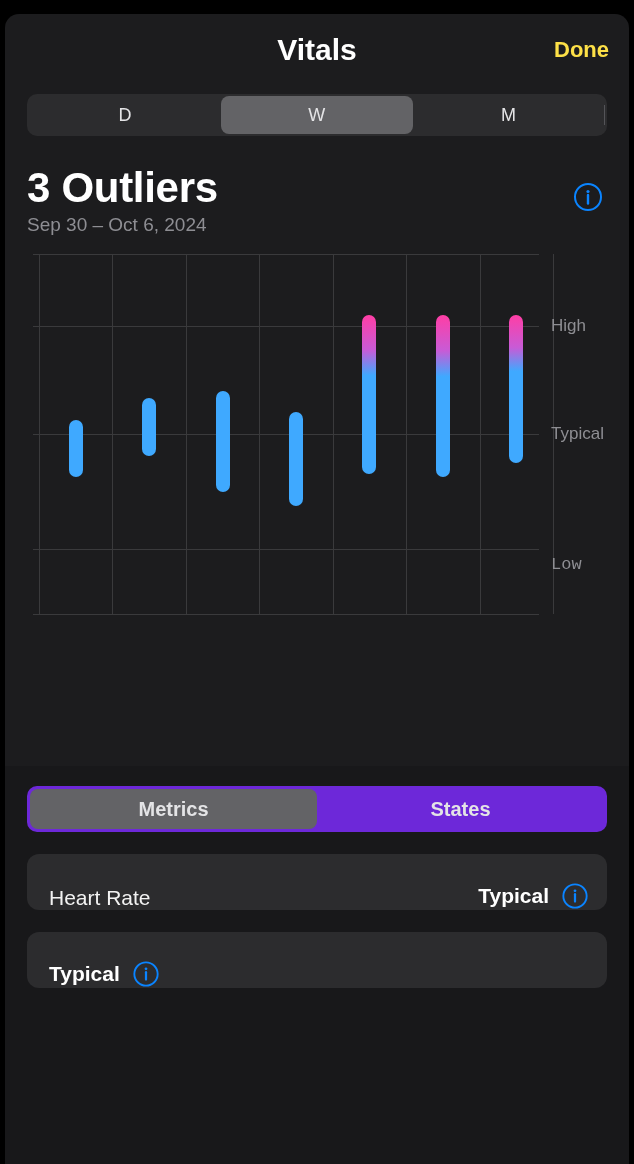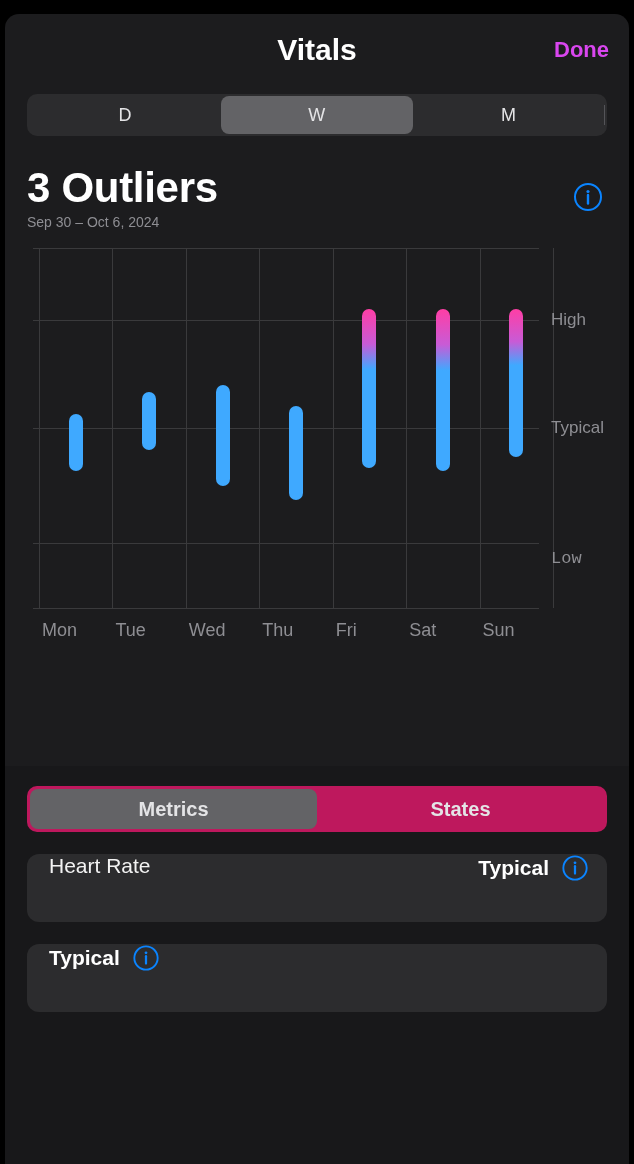--- a/index.html
+++ b/index.html
@@ -32,21 +32,21 @@
     .header-title {
       font-size: 30px;
       font-weight: 600;
       color: #fff;
     }
     .done-btn {
       position: absolute;
       right: 20px;
       top: 50%;
       transform: translateY(-50%);
-      color: #d946ef;
+      color: #fde047;
       font-size: 22px;
       font-weight: 600;
       background: none;
       border: none;
       cursor: pointer;
     }
     .segmented {
       margin: 8px 22px 0 22px;
       height: 42px;
       background: #2c2c2e;
@@ -78,21 +78,21 @@
       margin: 28px 22px 0 22px;
       position: relative;
     }
     .big-title {
       font-size: 42px;
       font-weight: 700;
       color: #fff;
       letter-spacing: -0.3px;
     }
     .date-range {
-      font-size: 14px;
+      font-size: 19px;
       font-weight: 500;
       color: #8e8e93;
       margin-top: 2px;
     }
     .info-circle {
       position: absolute;
       right: 4px;
       top: 18px;
       width: 30px;
       height: 30px;
@@ -182,46 +182,46 @@
     .lower {
       position: absolute;
       left: 0; right: 0;
       bottom: 0;
       top: 752px;
       background: #18181a;
       padding: 20px 22px 0 22px;
     }
     .sub-seg {
       height: 46px;
-      background: #be185d;
+      background: #6d28d9;
       border-radius: 10px;
       display: flex;
       padding: 3px;
     }
     .sub-seg-item {
       flex: 1;
       display: flex;
       align-items: center;
       justify-content: center;
       font-size: 20px;
       font-weight: 600;
       color: #e4e4e6;
       border-radius: 8px;
       cursor: pointer;
     }
     .sub-seg-item.selected {
       background: #636366;
     }
     .metric-row {
       margin-top: 22px;
-      height: 68px;
+      height: 56px;
       background: #2c2c2e;
       border-radius: 12px;
       display: flex;
-      align-items: flex-start;
+      align-items: flex-end;
       padding: 0 18px 0 22px;
       justify-content: space-between;
       cursor: pointer;
     }
     .metric-label {
       font-size: 21px;
       color: #f2f2f2;
     }
     .metric-right {
       display: flex;
@@ -307,29 +307,20 @@
           <div class="bar" style="left: 483.286px; top: 61.2px; height: 147.6px;">
             <div class="fill-outlier" style="top: 0px; bottom: 0px;"></div>
           </div>
         </div>
       <div class="y-labels" id="y-labels">
           <div class="y-label" style="top: 72px;">High</div>
           <div class="y-label" style="top: 180px;">Typical</div>
           <div class="y-label" style="top: 310px; font-family: Liberation Mono, monospace;">Low</div>
         </div>
     </div>
-    <div class="x-axis" id="x-axis">
-        <div class="x-label" style="left: 9px;">Mon</div>
-        <div class="x-label" style="left: 82.4286px;">Tue</div>
-        <div class="x-label" style="left: 155.857px;">Wed</div>
-        <div class="x-label" style="left: 229.286px;">Thu</div>
-        <div class="x-label" style="left: 302.714px;">Fri</div>
-        <div class="x-label" style="left: 376.143px;">Sat</div>
-        <div class="x-label" style="left: 449.571px;">Sun</div>
-      </div>
   </div>
 
   <div class="lower">
     <div class="sub-seg">
       <div class="sub-seg-item selected">Metrics</div>
       <div class="sub-seg-item">States</div>
     </div>
     <div id="metrics-list">
         <div class="metric-row">
           <div class="metric-label">Heart Rate</div>

